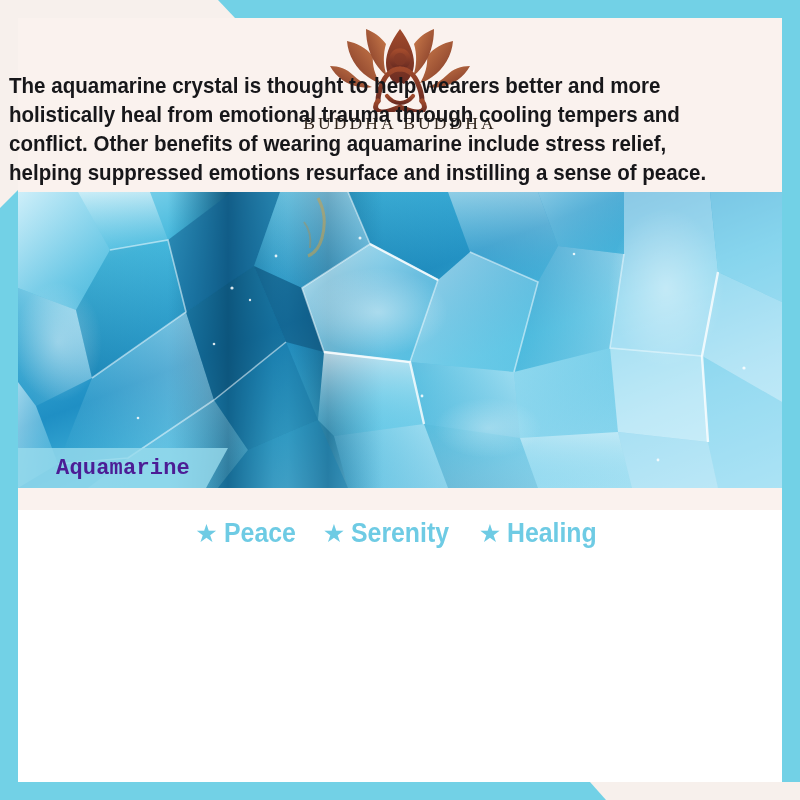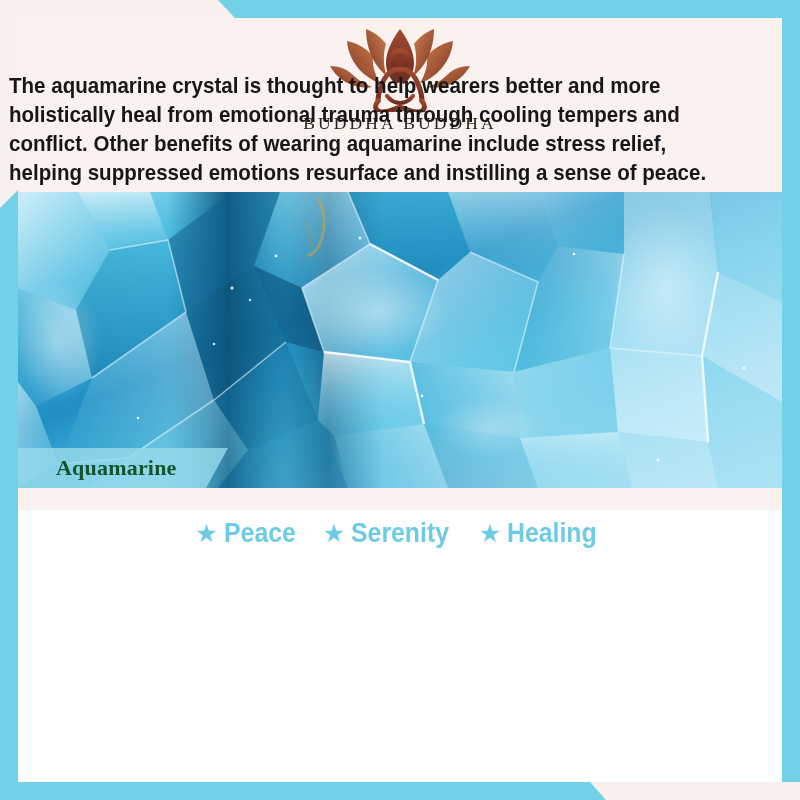--- a/index.html
+++ b/index.html
@@ -53,22 +53,22 @@
   #hero-canvas{display:block;width:100%;height:100%;}
 
   
   #stone-banner{
     position:absolute;left:0;bottom:0;width:210px;height:40px;
     background:rgba(152,219,236,.80);
     clip-path:polygon(0 0,100% 0,calc(100% - 22px) 100%,0 100%);
     display:flex;align-items:center;
   }
   #stone-name{
-    margin-left:38px;color:#14532d;font-weight:700;font-size:22px;
-    font-family:Liberation Serif, serif;letter-spacing:.2px;
+    margin-left:38px;color:#4c1d95;font-weight:700;font-size:22px;
+    font-family:Liberation Mono, monospace;letter-spacing:.2px;
   }
 
   
   #keyword-row{position:absolute;left:18px;top:512px;width:764px;height:42px;
     display:flex;align-items:center;justify-content:center;gap:7px;}
   .kw{display:flex;align-items:center;gap:6px;}
   .kw + .kw{margin-left:14px;}
   .kw-star{color:#6ecbe4;font-size:25px;line-height:1;}
   .kw-label{
     font-family:"Liberation Sans Narrow","Liberation Sans",sans-serif;

